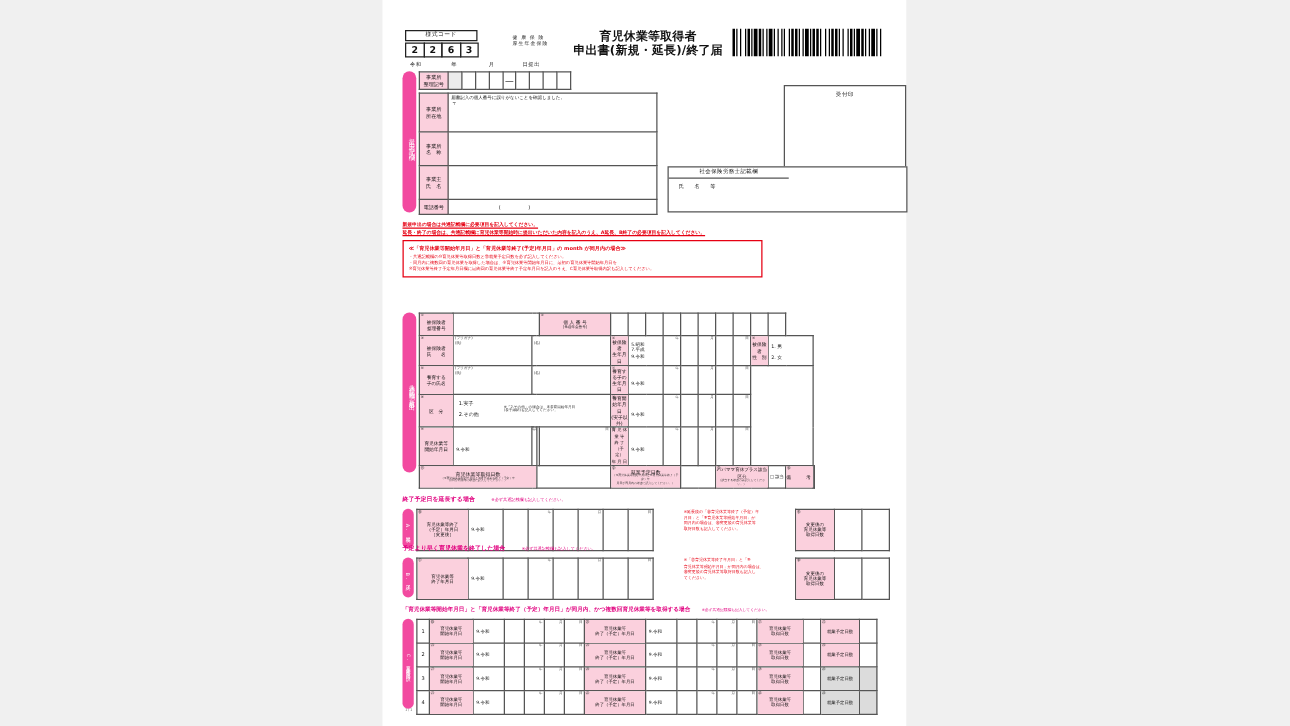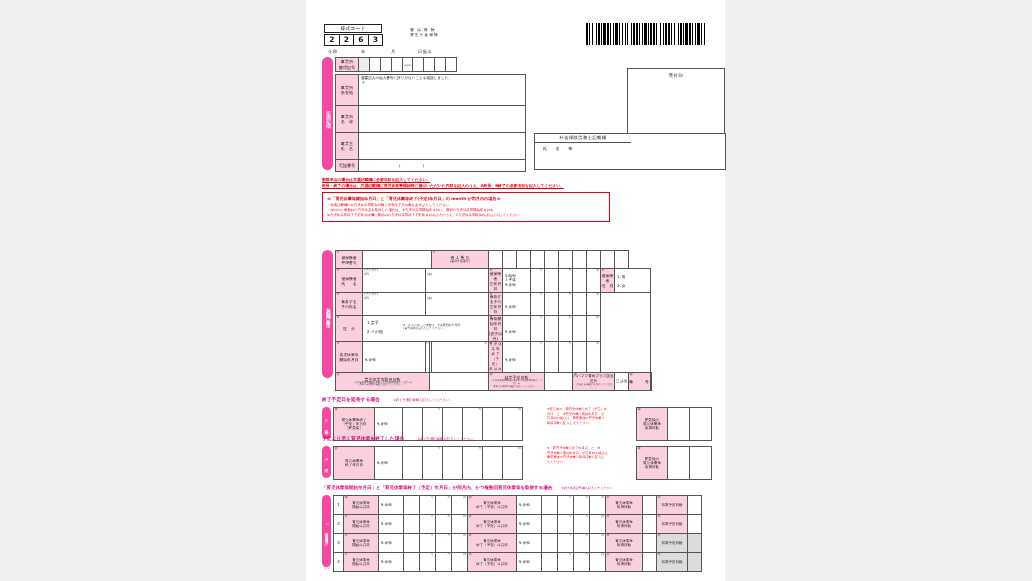--- a/index.html
+++ b/index.html
@@ -115,20 +115,24 @@
         <span>6</span>
         <span>3</span>
       </div>
     </div>
 
     <div id="insurers">
       <div>健 康 保 険</div>
       <div>厚生年金保険</div>
     </div>
 
+    <div id="title">
+      <div class="t1">育児休業等取得者</div>
+      <div class="t2">申出書(新規・延長)/終了届</div>
+    </div>
 
     <div id="barcode">
         <div class="bar" style="left: 0px; width: 2px;"></div>
         <div class="bar" style="left: 3px; width: 1px;"></div>
         <div class="bar" style="left: 6px; width: 1px;"></div>
         <div class="bar" style="left: 10px; width: 1px;"></div>
         <div class="bar" style="left: 12px; width: 2px;"></div>
         <div class="bar" style="left: 15px; width: 1px;"></div>
         <div class="bar" style="left: 17px; width: 3px;"></div>
         <div class="bar" style="left: 21px; width: 2px;"></div>

